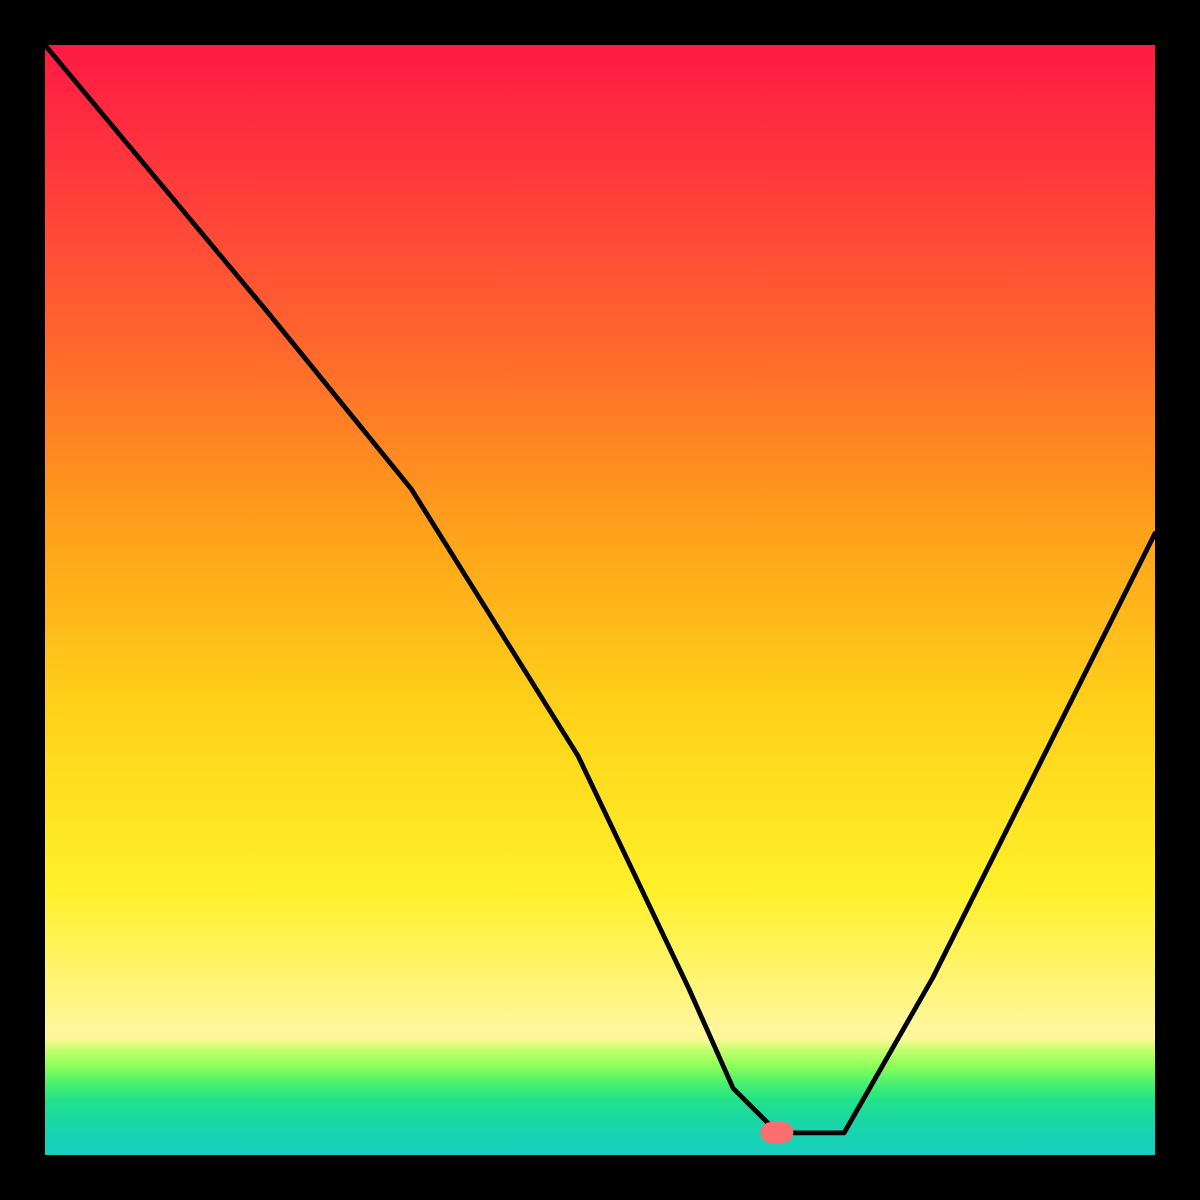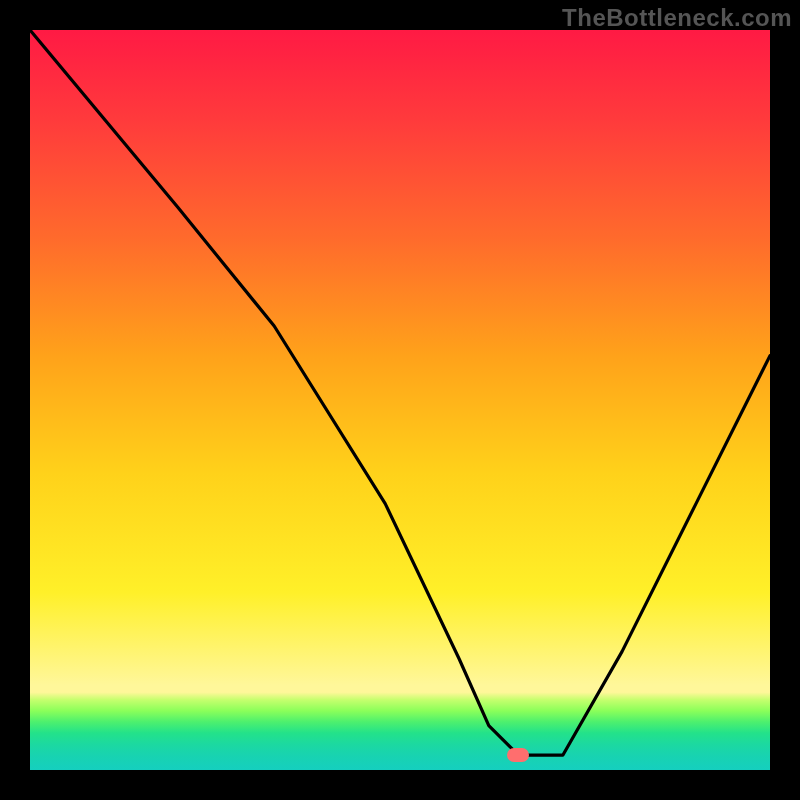--- a/index.html
+++ b/index.html
@@ -71,21 +71,20 @@
     background: #ff6e6e;
     border-radius: 7px;
     transform: translate(-50%, -50%);
     z-index: 5;
   }
 </style>
 </head>
 <body>
 
 <div class="frame">
-  <div class="watermark">TheBottleneck.com</div>
 
   <div class="plot-area">
     <div class="grad"></div>
 
     <svg class="curve" viewBox="0 0 740 740" preserveAspectRatio="none">
       <path id="curve-path" fill="none" stroke="#000" stroke-width="3.2" stroke-linejoin="round" stroke-linecap="round" d="M0.0 0.0 L74.0 88.8 L148.0 177.6 L244.2 296.0 L355.2 473.6 L429.2 629.0 L458.8 695.6 L488.4 725.2 L532.8 725.2 L592.0 621.6 L666.0 473.6 L740.0 325.6"></path>
     </svg>
 
     <div class="marker" id="marker" style="left: 488.4px; top: 725.2px;"></div>
   </div>

